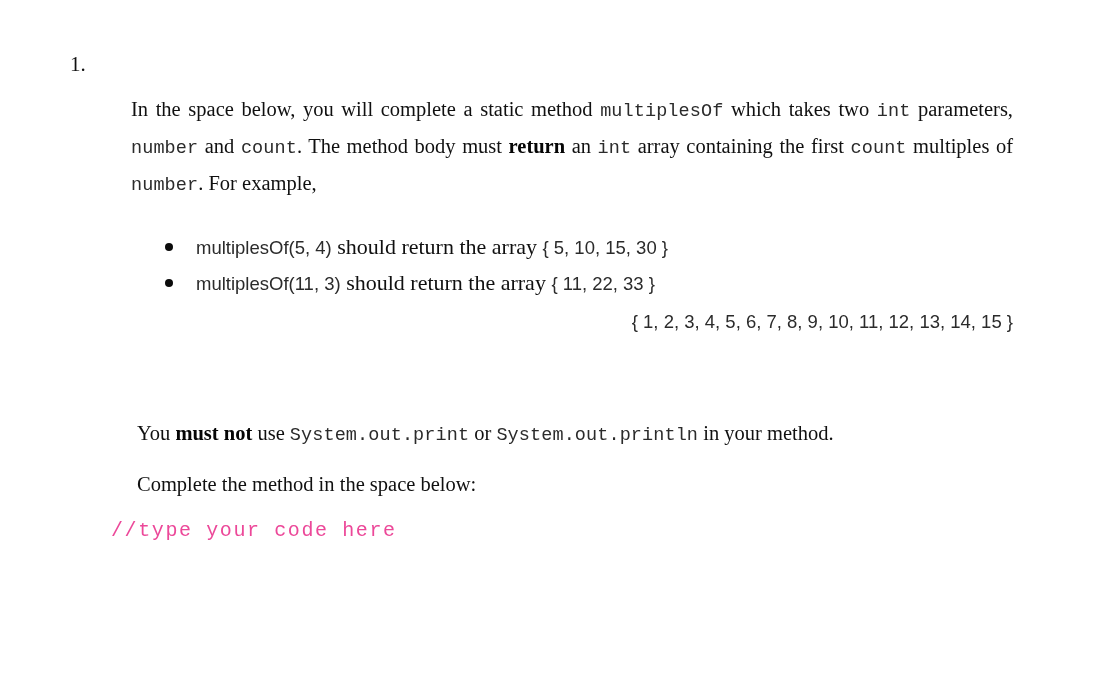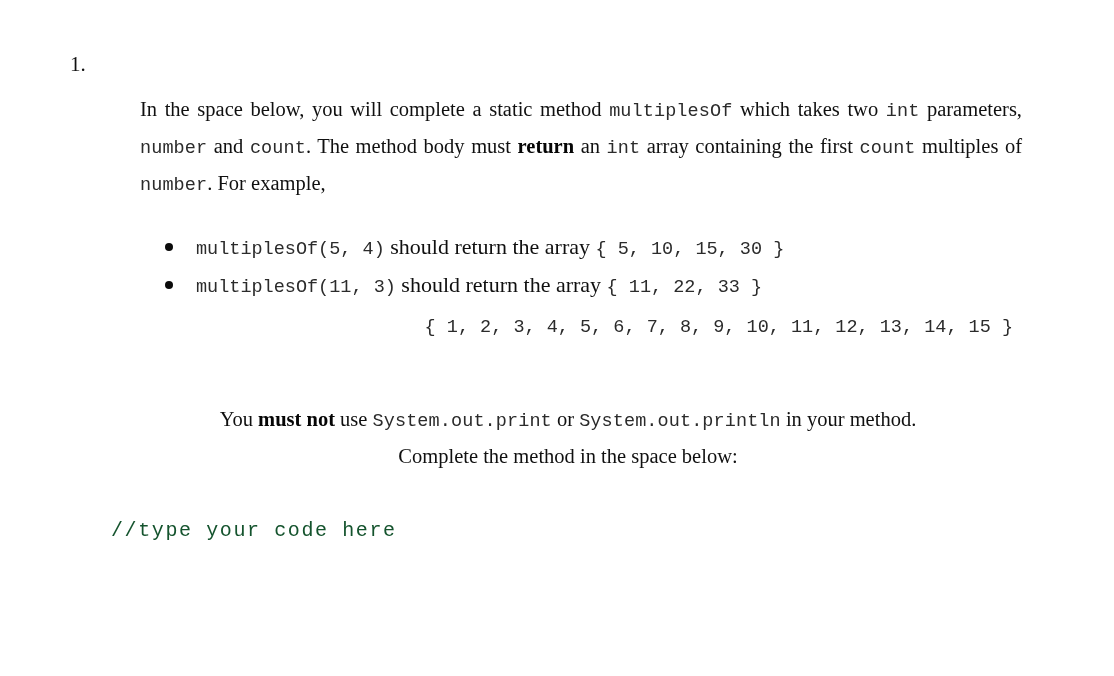--- a/index.html
+++ b/index.html
@@ -32,21 +32,21 @@
     top: 50px;
     font-size: 21px;
     line-height: 28px;
     color: #101010;
     font-family: "Liberation Serif", "DejaVu Serif", serif;
   }
 
   
   .body-block {
     position: absolute;
-    left: 140px;
+    left: 131px;
     top: 92px;
     width: 882px;
   }
 
   p.para {
     margin: 0;
     font-size: 20.5px;
     line-height: 35px;
     text-align: justify;
     text-justify: inter-word;
@@ -57,21 +57,21 @@
   }
 
   
   .code {
     font-family: "Liberation Mono", "DejaVu Sans Mono", monospace;
     font-size: 18.5px;
     color: #2b2b2b;
     letter-spacing: 0.1px;
   }
   .code-tight {
-    font-family: Liberation Mono, monospace;
+    font-family: Liberation Sans, sans-serif;
     font-size: 18.5px;
     color: #2b2b2b;
   }
   .bold {
     font-weight: bold;
     color: #050505;
   }
 
   
   .bullet-list {
@@ -115,41 +115,40 @@
   }
 
   
   .closing-block {
     position: absolute;
     left: 123px;
     top: 402px;
     width: 890px;
   }
   .closing-line {
-    margin: 0;
+    margin: 14px;
     font-size: 20.5px;
     line-height: 34px;
     color: #101010;
     white-space: nowrap;
-    text-align: center;
   }
 
   
   .code-answer-area {
     position: absolute;
     left: 111px;
     top: 518px;
     width: 900px;
     height: 140px;
   }
   .code-comment {
     font-family: "Liberation Mono", "DejaVu Sans Mono", monospace;
     font-size: 20px;
     line-height: 26px;
-    color: #14532d;
+    color: #ec4899;
     letter-spacing: 1.6px;
     white-space: pre;
   }
 </style>
 </head>
 <body>
 
 <div class="page">
 
   <div class="q-number">1.</div>

